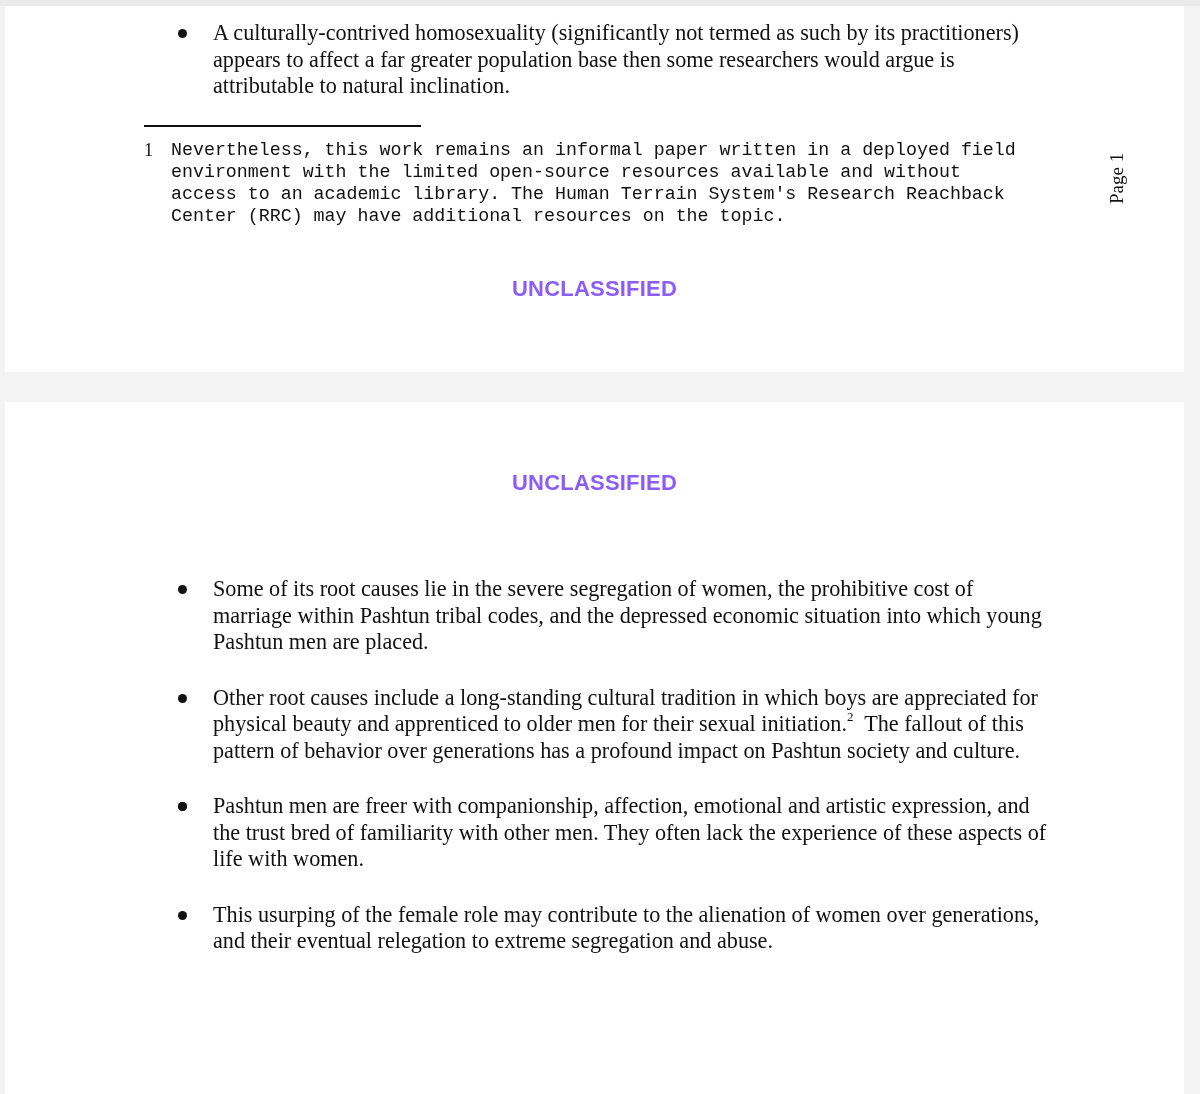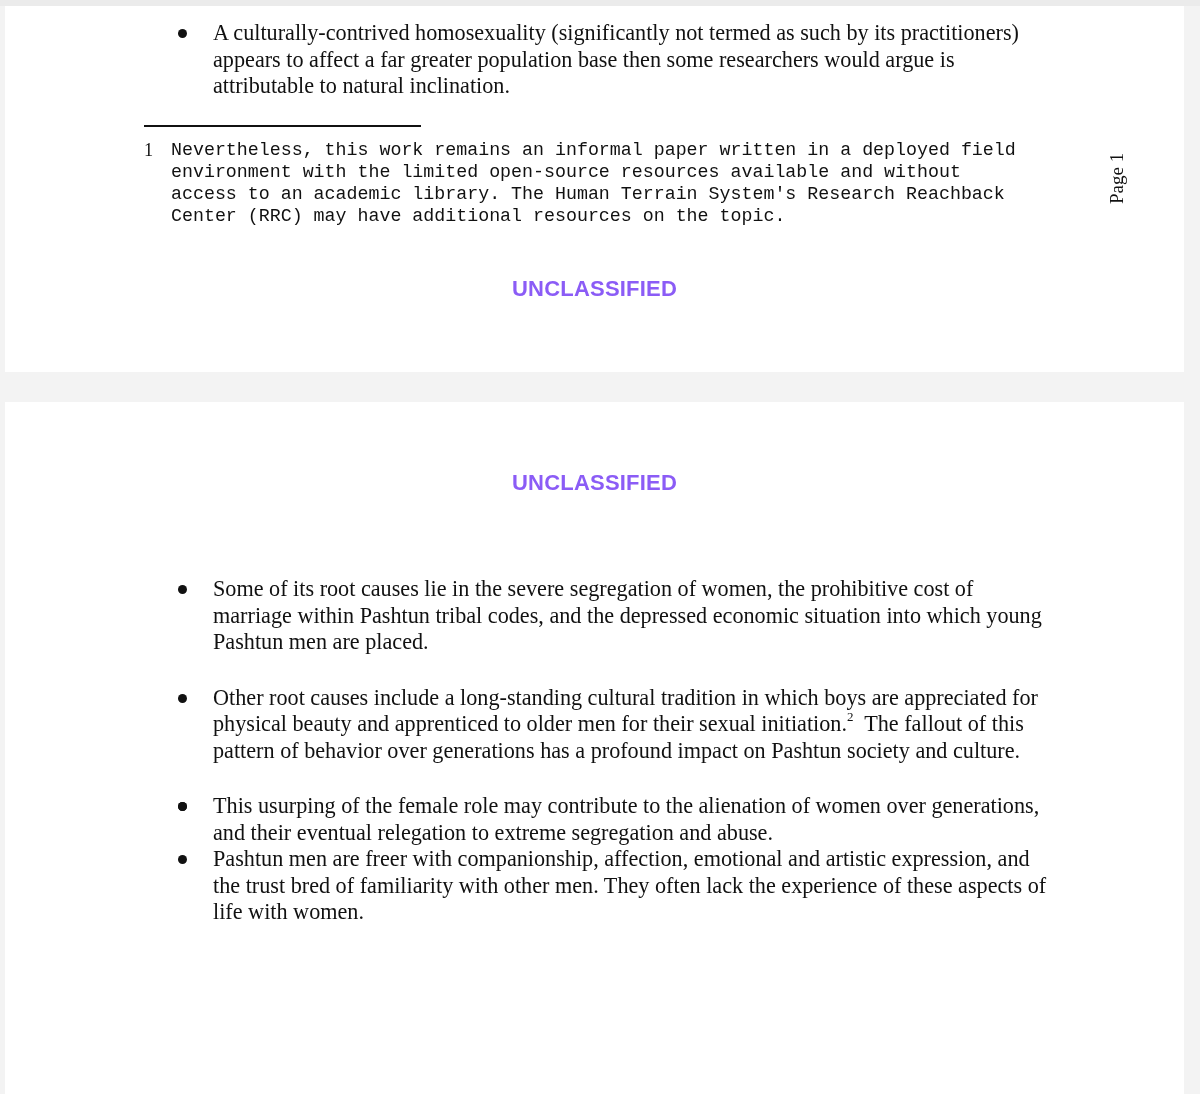--- a/index.html
+++ b/index.html
@@ -74,22 +74,22 @@
       <span class="bullet-dot"></span>
       <span class="bullet-text">Some of its root causes lie in the severe segregation of women, the prohibitive cost of marriage within Pashtun tribal codes, and the depressed economic situation into which young Pashtun men are placed.</span>
     </li>
     <li class="bullet-item" style="margin-bottom:29px;">
       <span class="bullet-dot"></span>
       <span class="bullet-text"><span>Other root causes include a long-standing cultural tradition in which boys are appreciated for physical beauty and apprenticed to older men for their sexual initiation.</span><sup class="fnref">2</sup><span style="white-space:pre-wrap;">  The fallout of this pattern of behavior over generations has a profound impact on Pashtun society and culture.</span></span>
     </li>
     <li class="bullet-item" style="margin-bottom:29px;">
       <span class="bullet-dot"></span>
     </li>
+    <li class="bullet-item" style="margin-bottom:29px;">
+      <span class="bullet-dot"></span>
+      <span class="bullet-text">Pashtun men are freer with companionship, affection, emotional and artistic expression, and the trust bred of familiarity with other men.  They often lack the experience of these aspects of life with women.</span>
+    </li>
     <li class="bullet-item">
       <span class="bullet-dot"></span>
       <span class="bullet-text">This usurping of the female role may contribute to the alienation of women over generations, and their eventual relegation to extreme segregation and abuse.</span>
-    </li>
-    <li class="bullet-item" style="margin-bottom:29px;">
-      <span class="bullet-dot"></span>
-      <span class="bullet-text">Pashtun men are freer with companionship, affection, emotional and artistic expression, and the trust bred of familiarity with other men.  They often lack the experience of these aspects of life with women.</span>
     </li>
   </ul>
 </div>
 
 </body></html>

